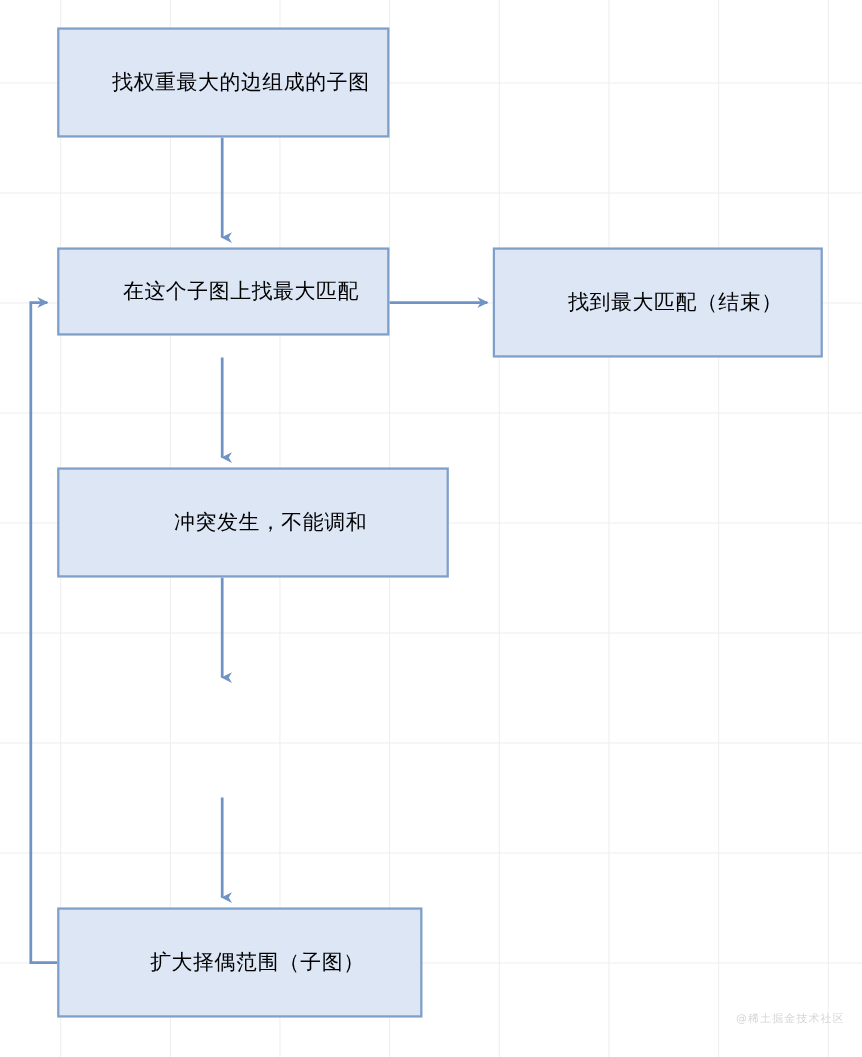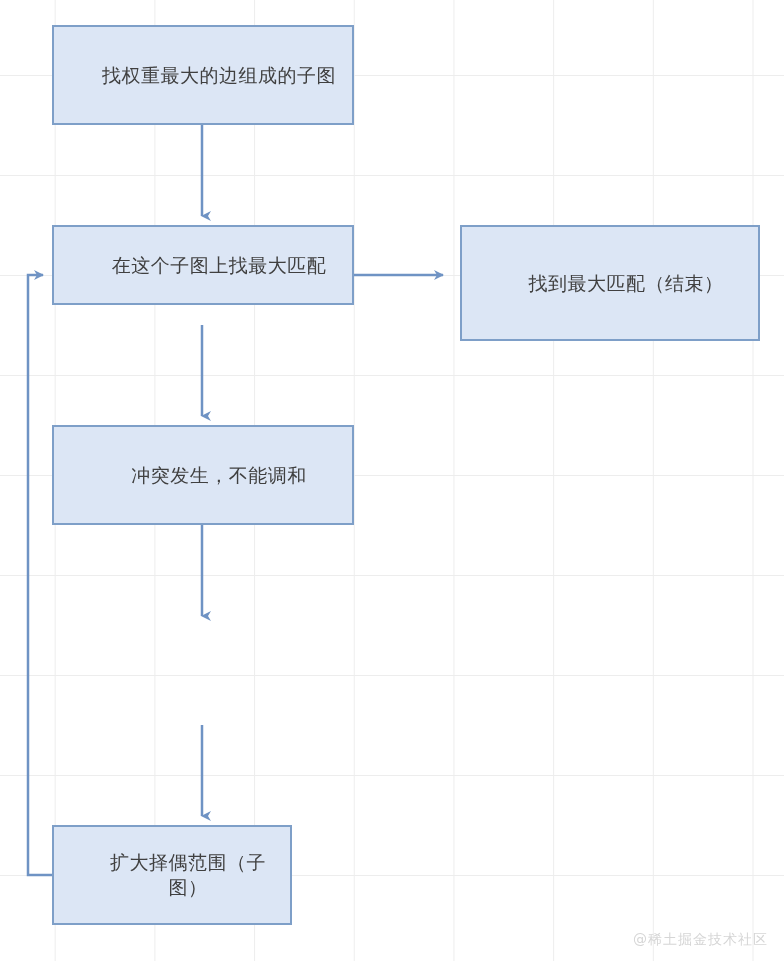--- a/index.html
+++ b/index.html
@@ -30,43 +30,43 @@
     height: 961px;
   }
   .node {
     position: absolute;
     box-sizing: border-box;
     background: #dce6f5;
     border: 2px solid #7e9fc8;
     display: flex;
     align-items: center;
     justify-content: center;
-    color: #404040;
+    color: #000000;
     font-size: 19px;
     letter-spacing: 0.5px;
     line-height: 1.3;
     text-align: center;
     user-select: none;
     padding-left: 32px;
   }
   .node-label {
     display: block;
     padding: 0 10px;
   }
   #node-start      { left: 52px;  top: 25px;  width: 302px; height: 100px; }
   #node-match      { left: 52px;  top: 225px; width: 302px; height: 80px; }
-  #node-found      { left: 460px; top: 225px; width: 300px; height: 116px; }
-  #node-conflict   { left: 52px;  top: 425px; width: 302px; height: 100px; justify-content: center; }
+  #node-found      { left: 448px; top: 225px; width: 300px; height: 100px; }
+  #node-conflict   { left: 52px;  top: 425px; width: 356px; height: 100px; justify-content: center; }
   #node-lower      { left: 52px;  top: 625px; width: 302px; height: 100px; }
-  #node-expand     { left: 52px;  top: 825px; width: 240px; height: 100px; }
+  #node-expand     { left: 52px;  top: 825px; width: 332px; height: 100px; }
   #watermark {
     position: absolute;
     right: 16px;
-    bottom: 12px;
-    font-size: 14px;
+    bottom: 28px;
+    font-size: 10px;
     color: #d6d6d6;
     letter-spacing: 1px;
     user-select: none;
   }
 </style>
 </head>
 <body>
 
 <div id="canvas">
 

